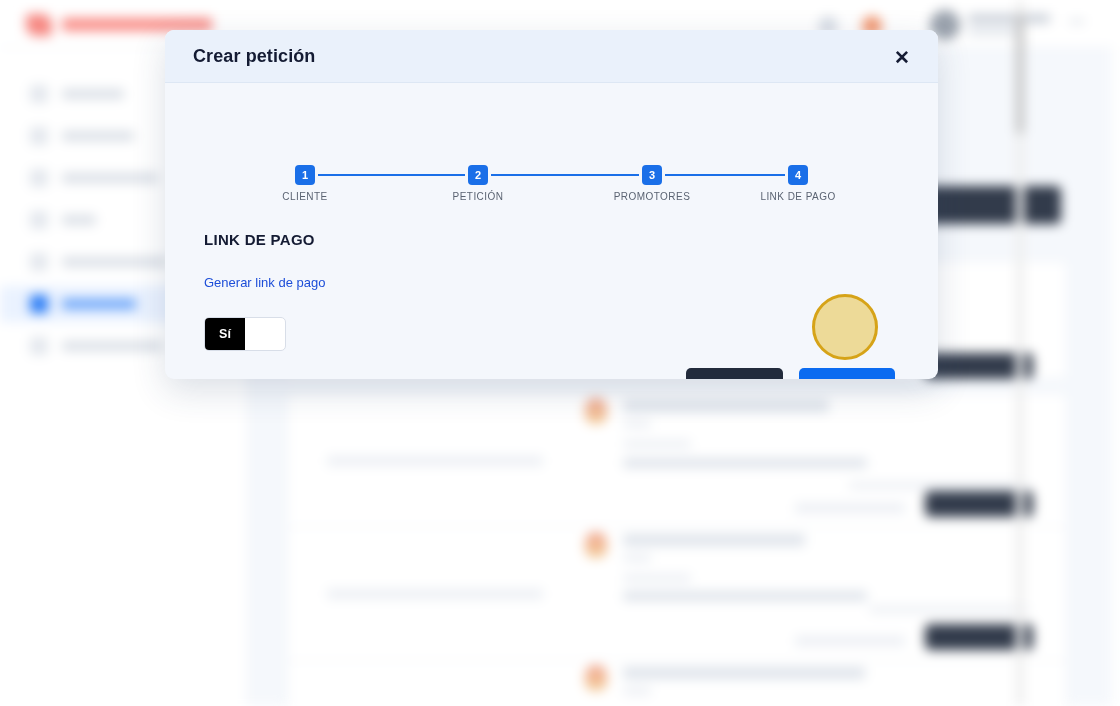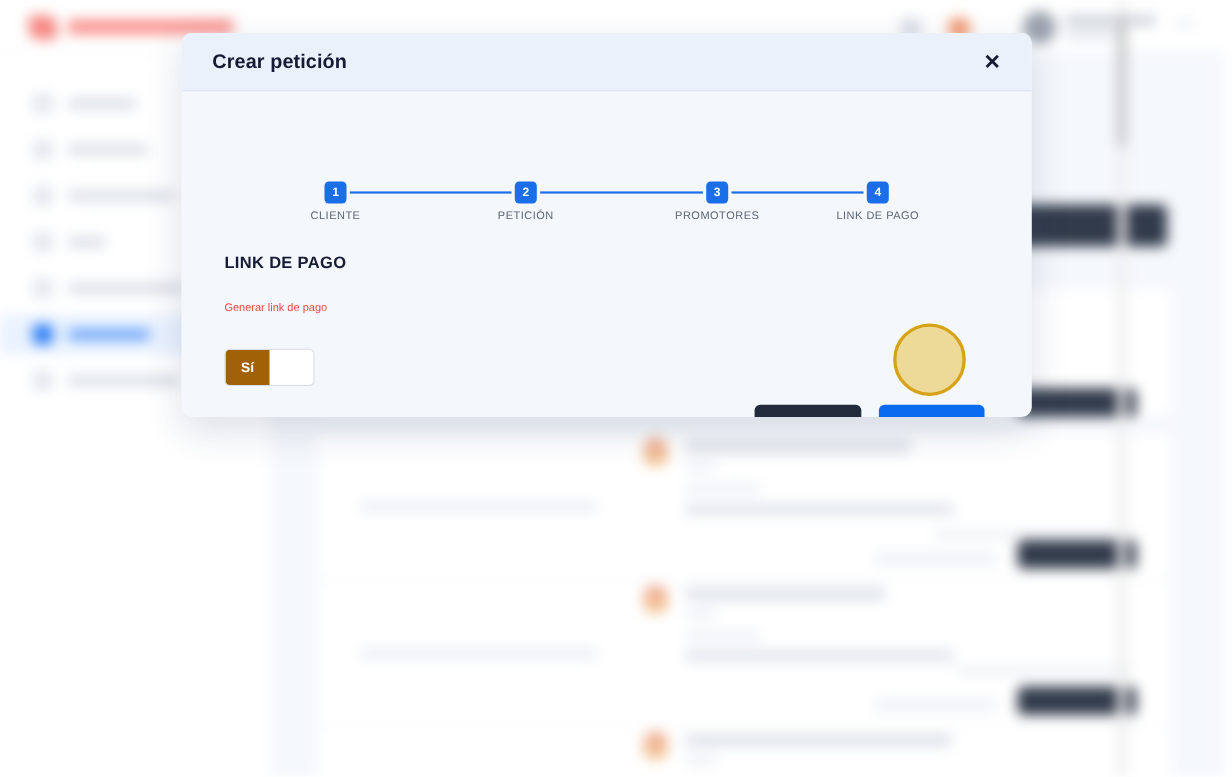--- a/index.html
+++ b/index.html
@@ -259,22 +259,22 @@
     position: absolute;
     left: 39px; top: 148px;
     font-size: 15px;
     font-weight: bold;
     color: #141b33;
     letter-spacing: .3px;
   }
   .field-label {
     position: absolute;
     left: 39px; top: 192px;
-    font-size: 10px;
-    color: #ef4444;
+    font-size: 13px;
+    color: #1d4ed8;
     text-align: right;
   }
 
   .toggle {
     position: absolute;
     left: 39px; top: 234px;
     width: 82px; height: 34px;
     display: flex;
     border: 1px solid #d8dee8;
     border-radius: 5px;
@@ -285,21 +285,21 @@
   .toggle .opt {
     flex: 1;
     display: flex;
     align-items: center;
     justify-content: center;
     font-size: 12.5px;
     font-weight: bold;
     color: #5f6876;
   }
   .toggle .opt.on {
-    background: #a16207;
+    background: #000000;
     color: #ffffff;
   }
 
   .amount-group {
     position: absolute;
     left: 155px; top: 233px;
     width: 220px; height: 36px;
     display: flex;
   }
   .amount-input {

